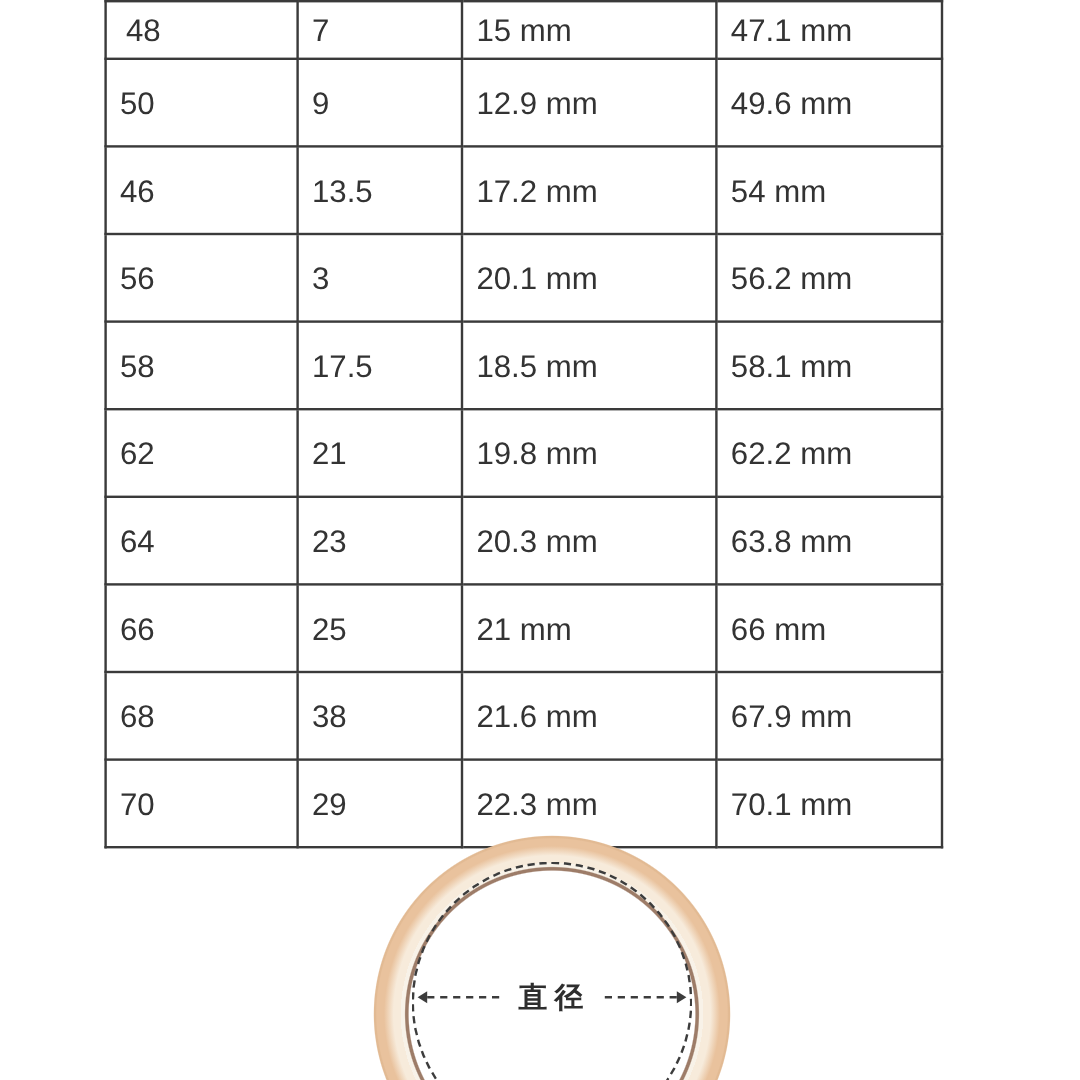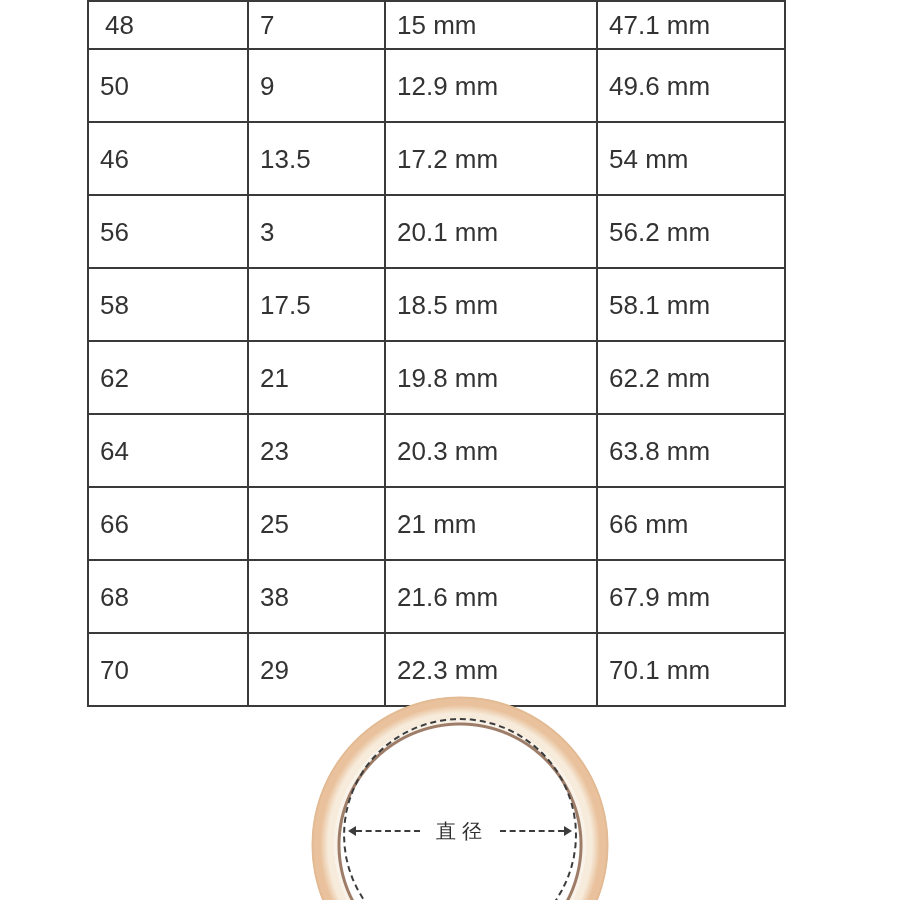--- a/index.html
+++ b/index.html
@@ -96,22 +96,22 @@
     border-right: 8px solid var(--line, #3c3c3c);
   }
   .arrow-right {
     width: 0; height: 0;
     border-top: 5px solid transparent;
     border-bottom: 5px solid transparent;
     border-left: 8px solid var(--line, #3c3c3c);
   }
   .diameter-label {
     padding: 0 12px 0 16px;
-    font-size: 20px;
-    font-weight: 400;
+    font-size: 24px;
+    font-weight: 700;
     letter-spacing: 6px;
     color: var(--label-text, #2e2e2e);
     white-space: nowrap;
   }
 </style>
 </head>
 <body>
 
 <div id="canvas">
 

